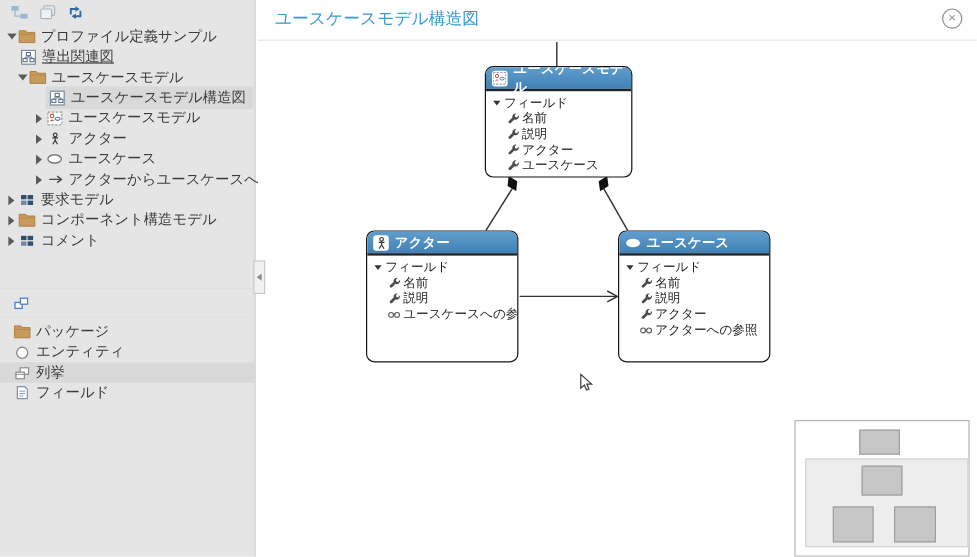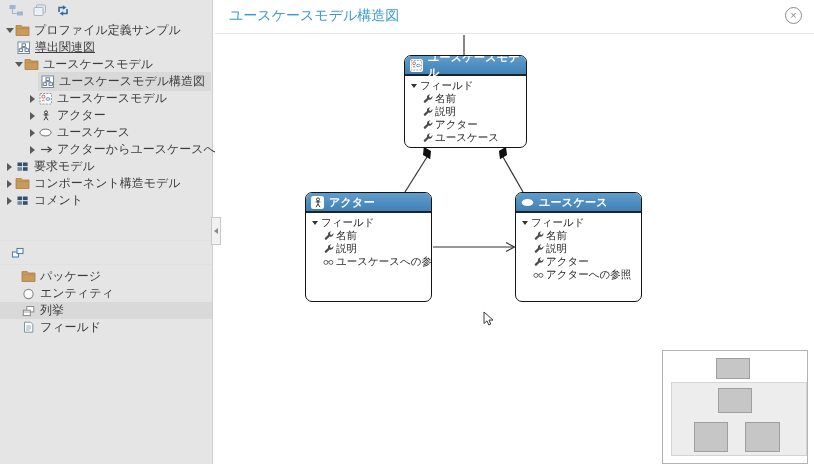--- a/index.html
+++ b/index.html
@@ -21,21 +21,21 @@
   .arrow { width:11px; display:flex; align-items:center; justify-content:center; flex:none; }
   .tri-down { width:0; height:0; border-left:4px solid transparent; border-right:4px solid transparent; border-top:5px solid #5a5a5a; }
   .tri-right { width:0; height:0; border-top:4px solid transparent; border-bottom:4px solid transparent; border-left:5px solid #5a5a5a; }
   .icon16 { width:15px; height:14px; margin-right:4px; display:flex; align-items:center; justify-content:center; flex:none; }
   .sel-wrap { display:flex; align-items:center; background:#d9d9d9; padding:1px 6px 1px 2px; }
 
   .sb-div { border-top:1px solid #e0e0e0; margin-top:31px; }
   .palette-toolbar { display:flex; align-items:center; height:24px; padding-left:10px;
                      border-bottom:1px solid #e0e0e0; }
   .palette { padding-top:3px; }
-  .pal-row { display:flex; align-items:center; height:17px; font-size:12px; color:#3c3c3c; padding-left:21px; }
+  .pal-row { display:flex; align-items:center; height:17px; font-size:12px; color:#3c3c3c; padding-left:11px; }
   .pal-row.selected { background:#d9d9d9; }
 
   .collapse-handle { position:absolute; left:211px; top:217px; width:10px; height:28px;
                      background:#f1f1f1; border:1px solid #c9c9c9; display:flex;
                      align-items:center; justify-content:center; z-index:5; }
   .collapse-handle .t { width:0; height:0; border-top:3px solid transparent; border-bottom:3px solid transparent; border-right:4px solid #8a8a8a; }
 
   
   .canvas { position:absolute; left:215px; top:0; width:599px; height:464px; background:#fff; }
   .canvas-title { position:absolute; left:14px; top:7px; font-size:14px; color:#3a9ad2; }

